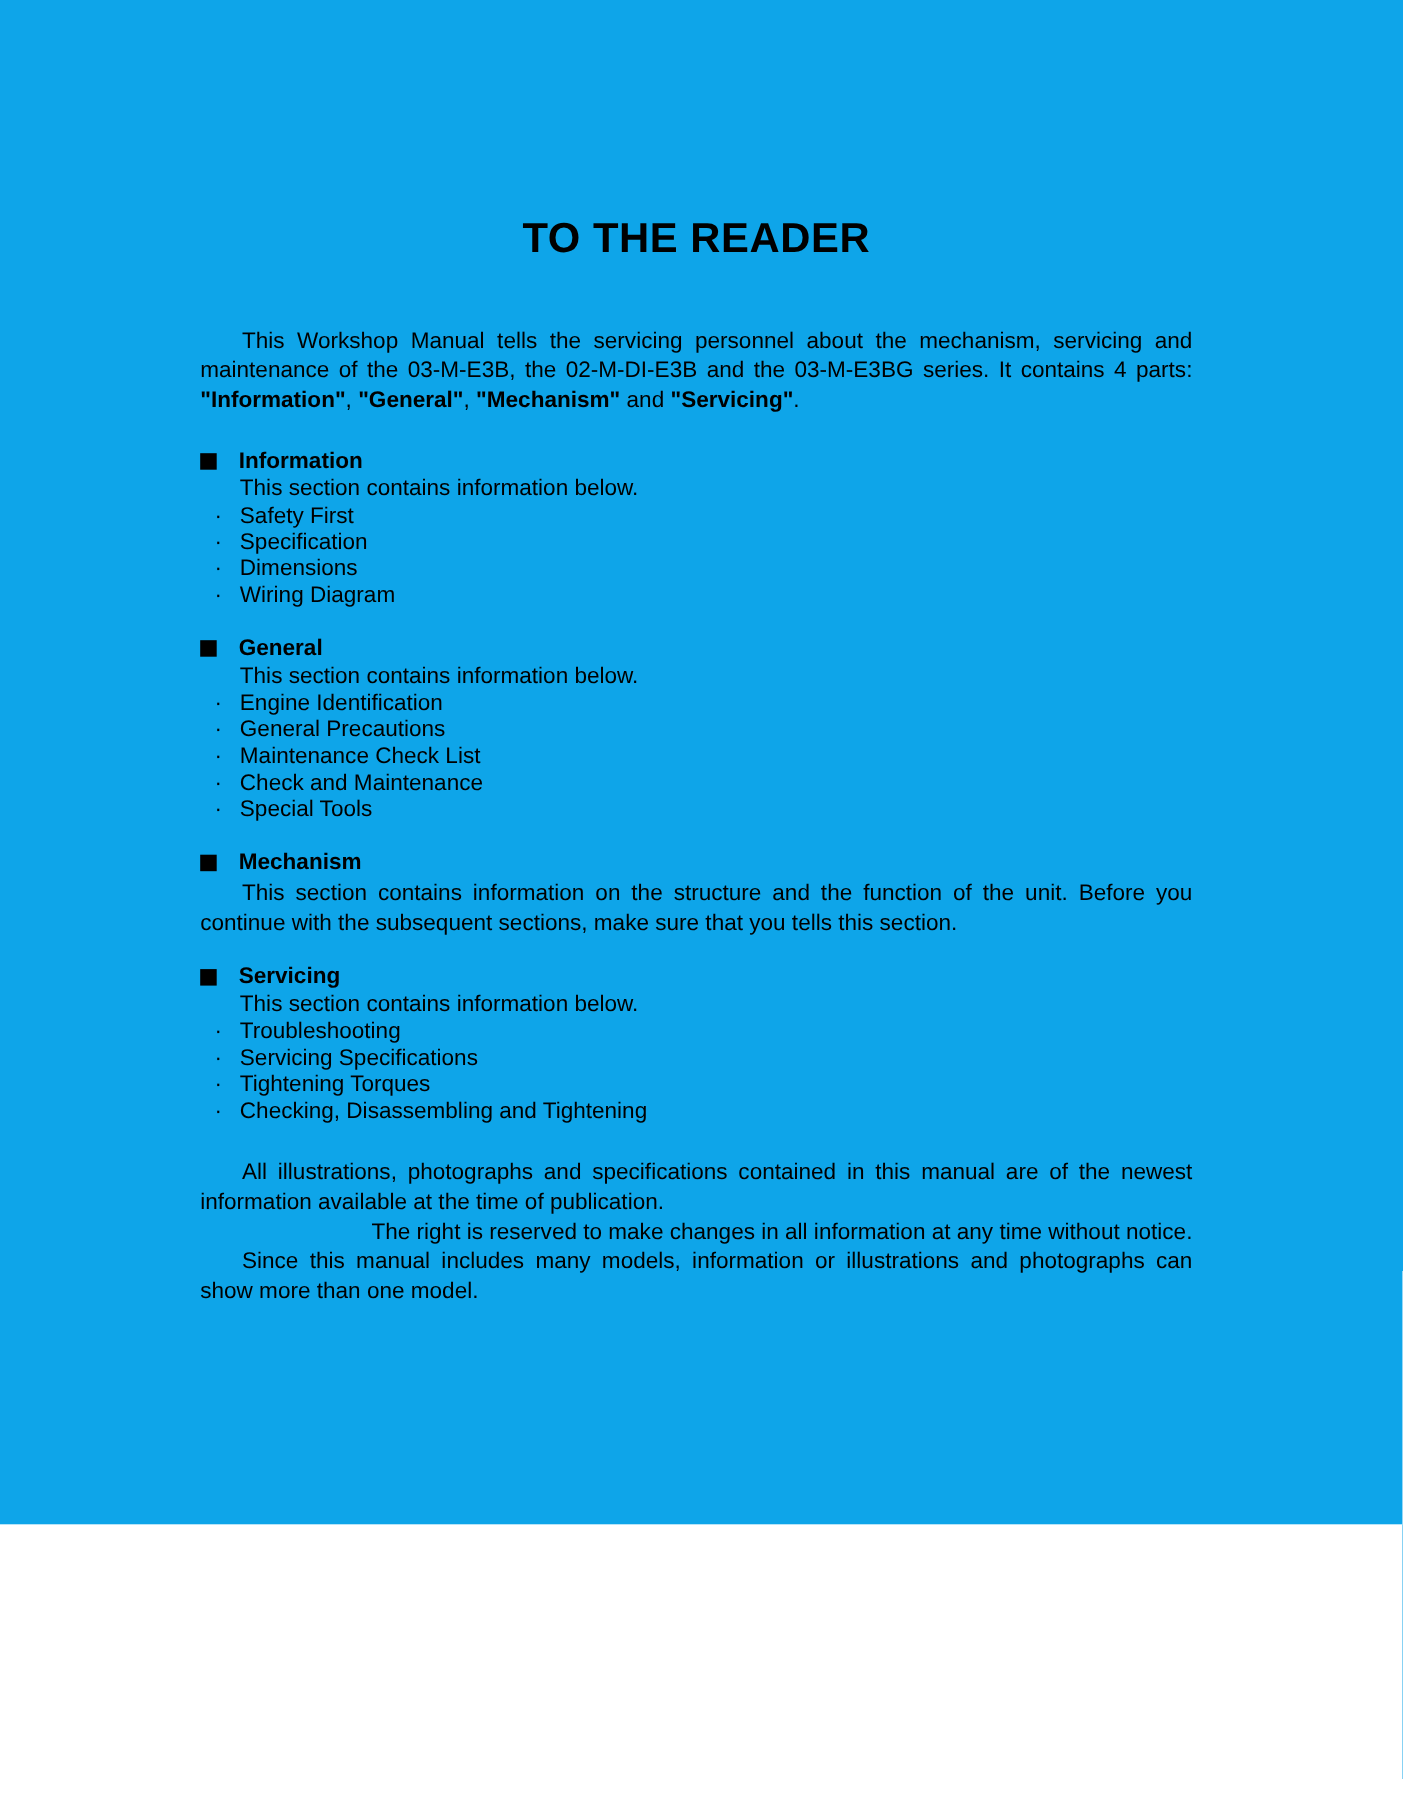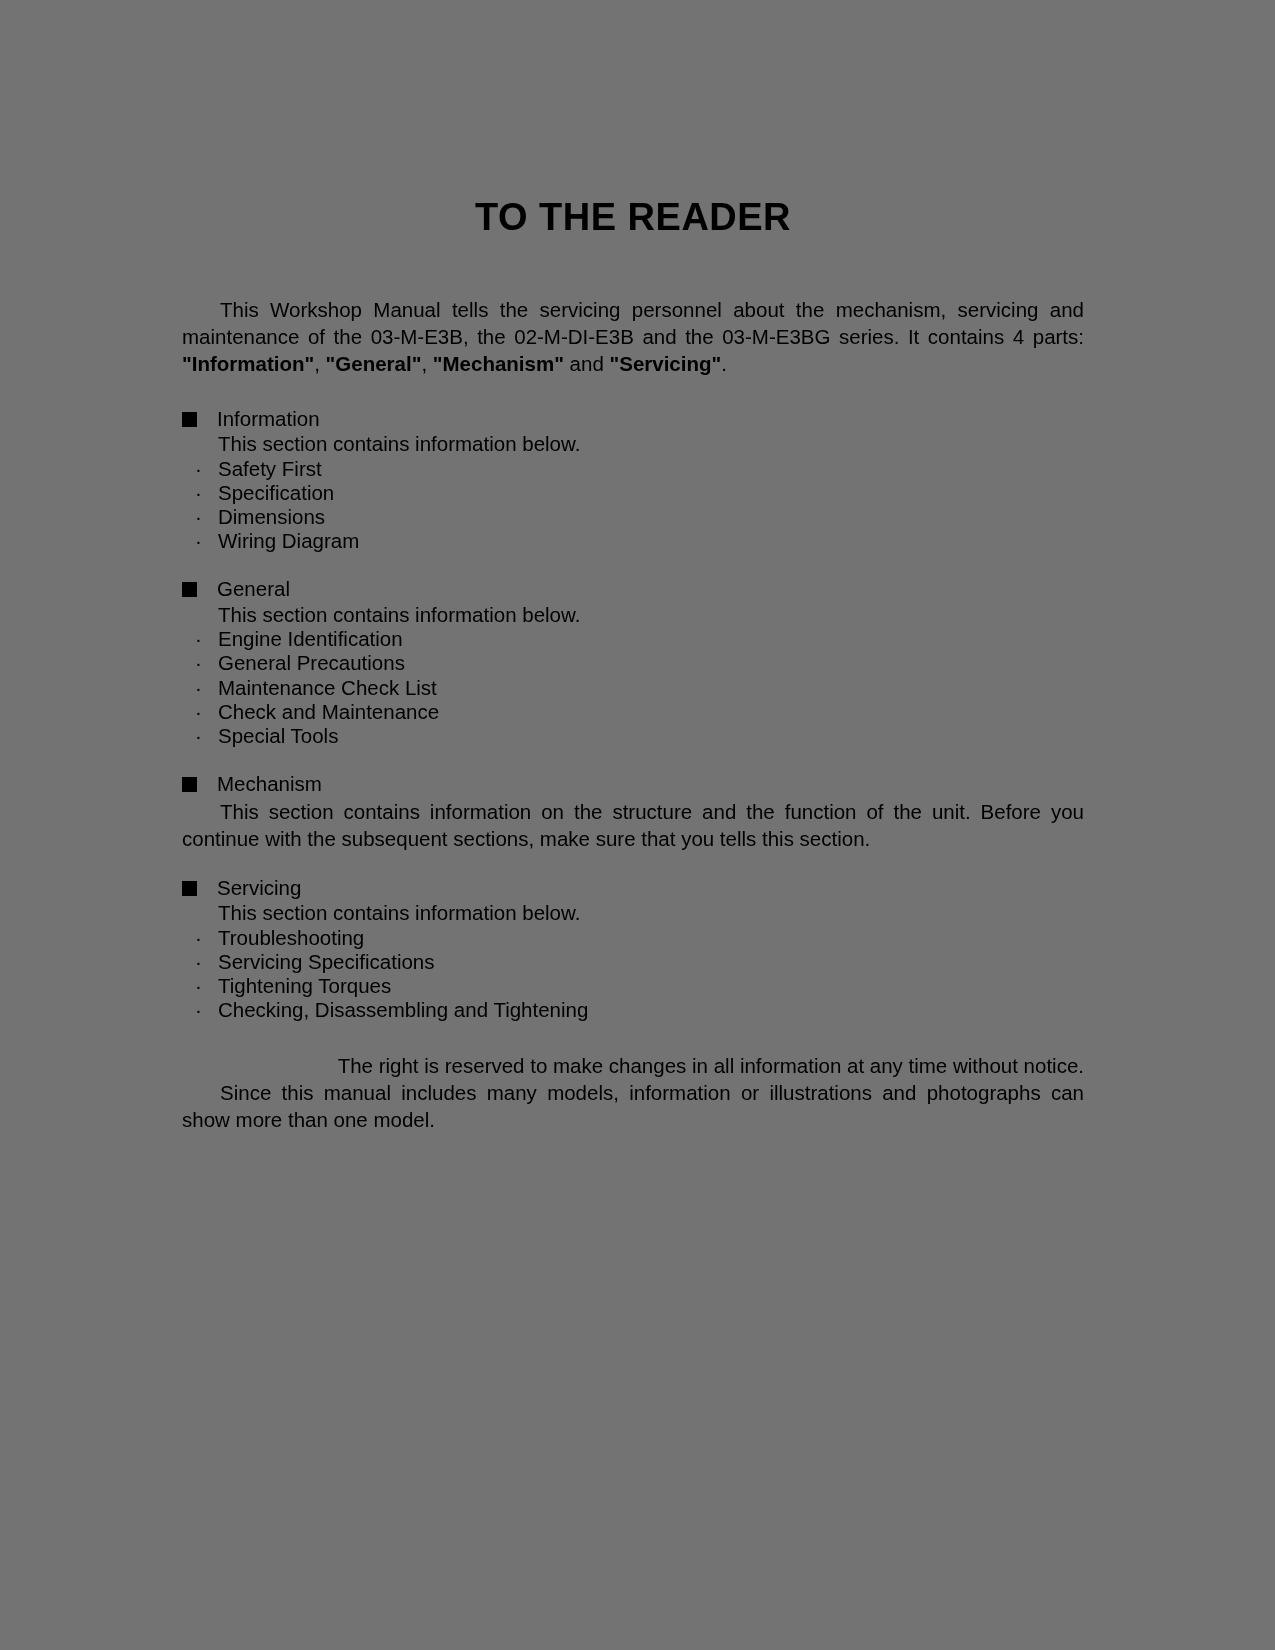--- a/index.html
+++ b/index.html
@@ -7,22 +7,22 @@
     padding: 0;
     background: #ffffff;
   }
   body {
     font-family: "Liberation Sans", sans-serif;
     color: #000000;
   }
   .page {
     position: relative;
     width: 1275px;
-    height: 1650px;
-    background: #737373;
+    height: 1386px;
+    background: #0ea5e9;
     box-sizing: border-box;
     overflow: hidden;
   }
   .content {
     position: absolute;
     left: 182px;
     top: 196px;
     width: 902px;
   }
   .doc-title {
@@ -55,21 +55,21 @@
   .sq-bullet {
     display: inline-block;
     width: 15px;
     height: 15px;
     background: #000000;
     margin-right: 20px;
     flex: 0 0 auto;
   }
   .section-title {
     font-size: 20.5px;
-    font-weight: normal;
+    font-weight: bold;
     line-height: 1.2;
   }
   .section-sub {
     font-size: 20.5px;
     line-height: 1.18;
     margin: 0 0 0 36px;
   }
   .bullet-list {
     list-style: none;
     margin: 0;
@@ -164,18 +164,19 @@
       <div class="section-sub">This section contains information below.</div>
       <ul class="bullet-list">
         <li><span class="dot">·</span><span>Troubleshooting</span></li>
         <li><span class="dot">·</span><span>Servicing Specifications</span></li>
         <li><span class="dot">·</span><span>Tightening Torques</span></li>
         <li><span class="dot">·</span><span>Checking, Disassembling and Tightening</span></li>
       </ul>
     </div>
 
     <div class="closing">
+      <p>All illustrations, photographs and specifications contained in this manual are of the newest information available at the time of publication.</p>
       <p class="no-justify"> The right is reserved to make changes in all information at any time without notice.</p>
       <p>Since this manual includes many models, information or illustrations and photographs can show more than one model.</p>
     </div>
 
   </div>
 </div>
 
 </body></html>

